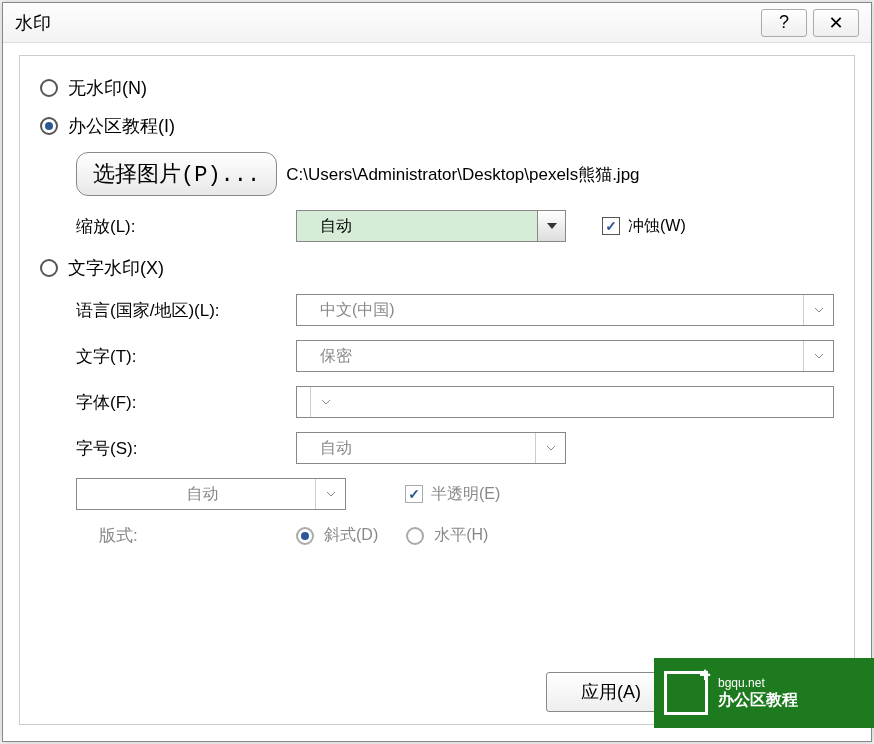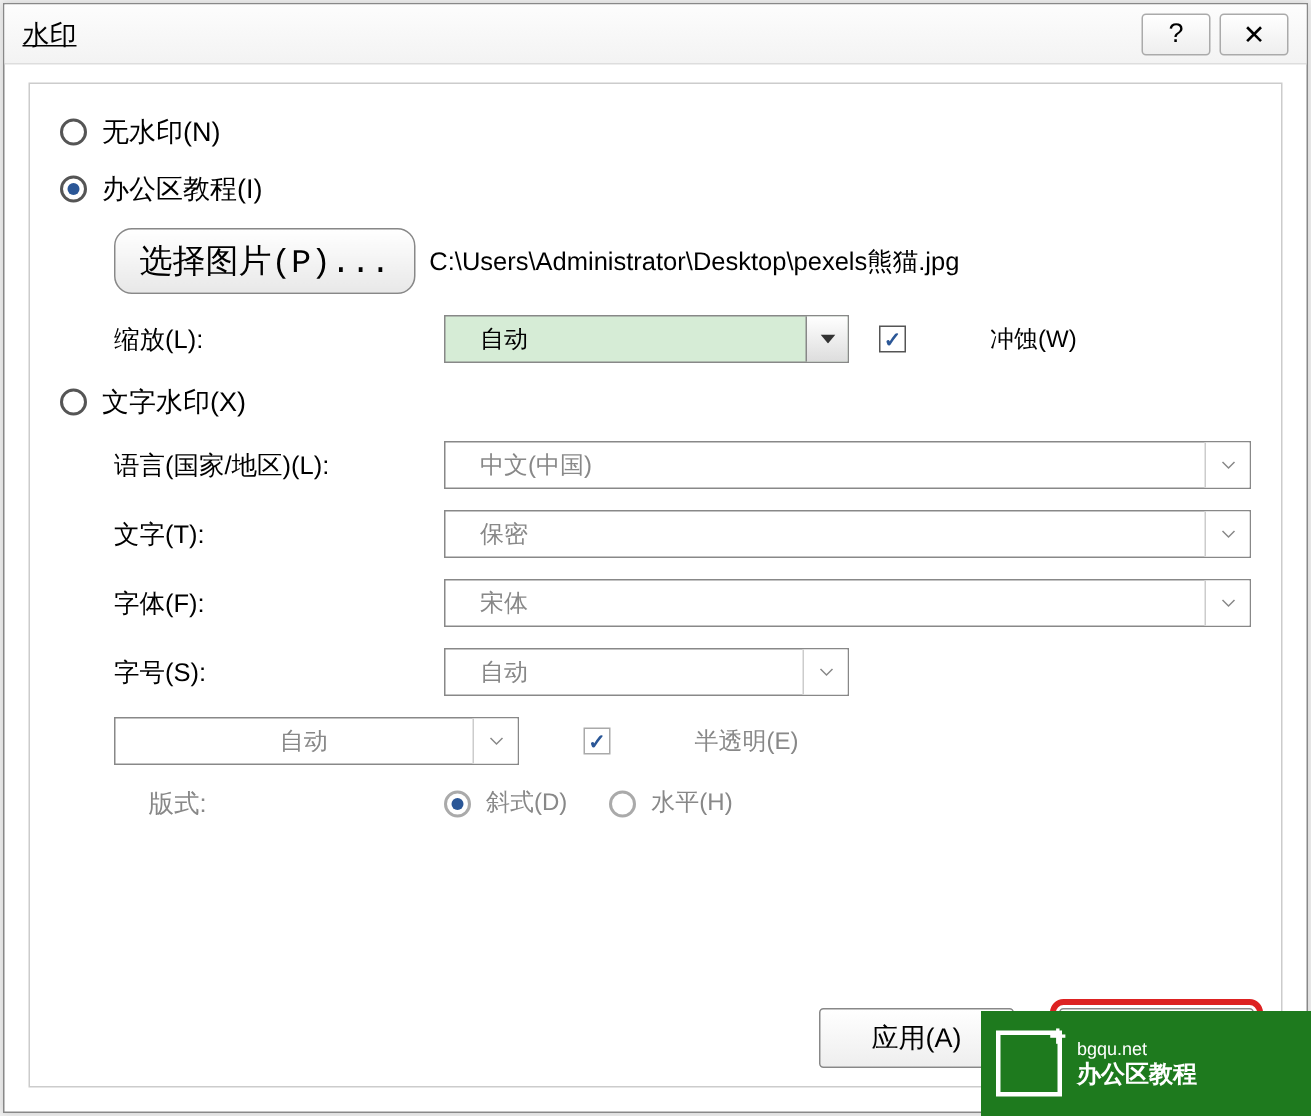--- a/index.html
+++ b/index.html
@@ -24,21 +24,20 @@
 .titlebar {
   height: 40px;
   display: flex;
   align-items: center;
   padding: 0 12px;
   border-bottom: 1px solid #ddd;
   background: linear-gradient(#fdfdfd,#f3f3f3);
 }
 .titlebar .title {
   font-size: 18px;
-  text-decoration: underline;
 }
 .titlebar .spacer { flex: 1; }
 .tbtn {
   width: 46px;
   height: 28px;
   border: 1px solid #aaa;
   border-radius: 3px;
   margin-left: 6px;
   background: linear-gradient(#fff,#eee);
   display: flex;
@@ -130,22 +129,21 @@
   justify-content: center;
   background: linear-gradient(#fff,#ddd);
   cursor: pointer;
 }
 .combo .arrow svg { width: 10px; height: 6px; }
 .combo.flat .arrow { background: #fff; border-left: 1px solid #ccc; width: 30px; }
 .combo.disabled { color: #888; }
 .check {
   display: flex;
   align-items: center;
-  margin-left: 20px;
-  gap: 48px;
+  margin-left: 36px;
 }
 .check .box {
   width: 18px;
   height: 18px;
   border: 1px solid #555;
   margin-right: 8px;
   display: flex;
   align-items: center;
   justify-content: center;
   background: #fff;
@@ -186,21 +184,21 @@
   justify-content: center;
   font-size: 18px;
   cursor: pointer;
 }
 .footer .fbtn.highlight {
   outline: 4px solid #d22;
   outline-offset: 2px;
 }
 .watermark-brand {
   position: absolute;
-  bottom: 0;
+  bottom: 16px;
   right: 0;
   width: 220px;
   height: 70px;
   background: #1e7a1e;
   color: #fff;
   display: flex;
   align-items: center;
   padding: 6px 10px;
   font-size: 13px;
   gap: 10px;
@@ -293,21 +291,20 @@
           <svg viewBox="0 0 10 6">
               <path d="M1 1 L5 5 L9 1" fill="none" stroke="#888" stroke-width="1"></path>
             </svg>
         </div>
       </div>
     </div>
 
     <div class="row indent">
       <span class="lbl" style="width:220px">字体(F):</span>
       <div class="combo flat font-combo disabled">
-        <div class="val">宋体</div>
         <div class="arrow">
           <svg viewBox="0 0 10 6">
               <path d="M1 1 L5 5 L9 1" fill="none" stroke="#888" stroke-width="1"></path>
             </svg>
         </div>
       </div>
     </div>
 
     <div class="row indent">
       <span class="lbl" style="width:220px">字号(S):</span>

